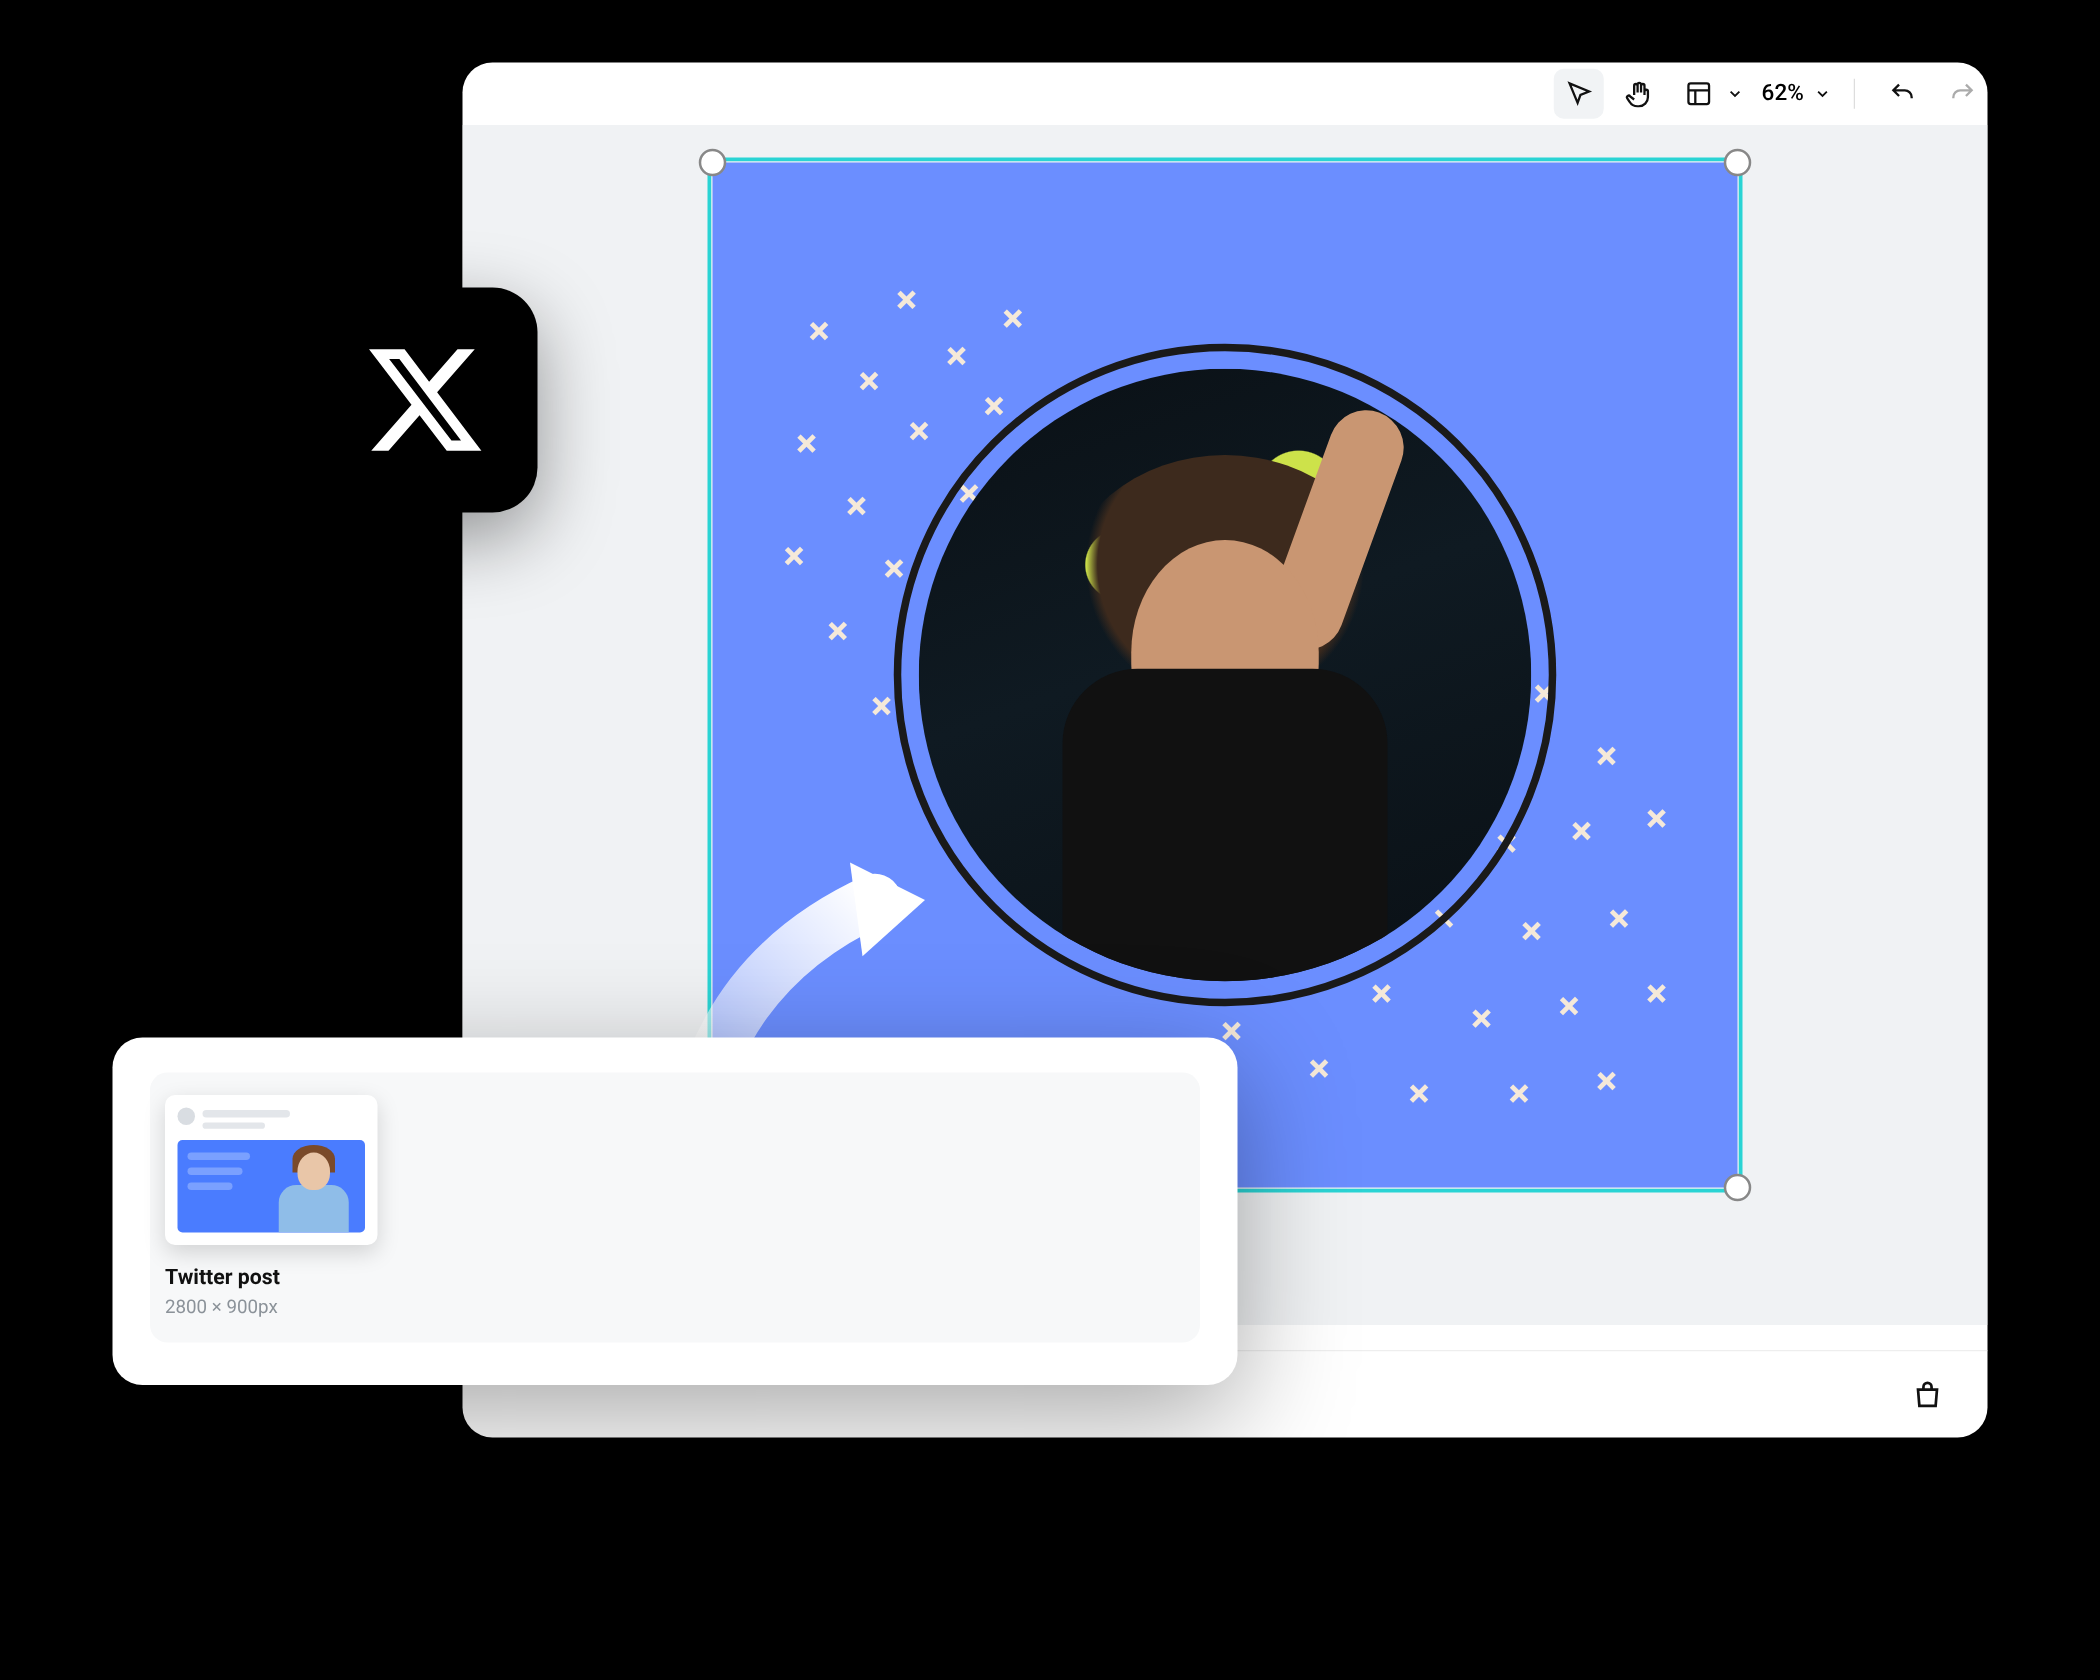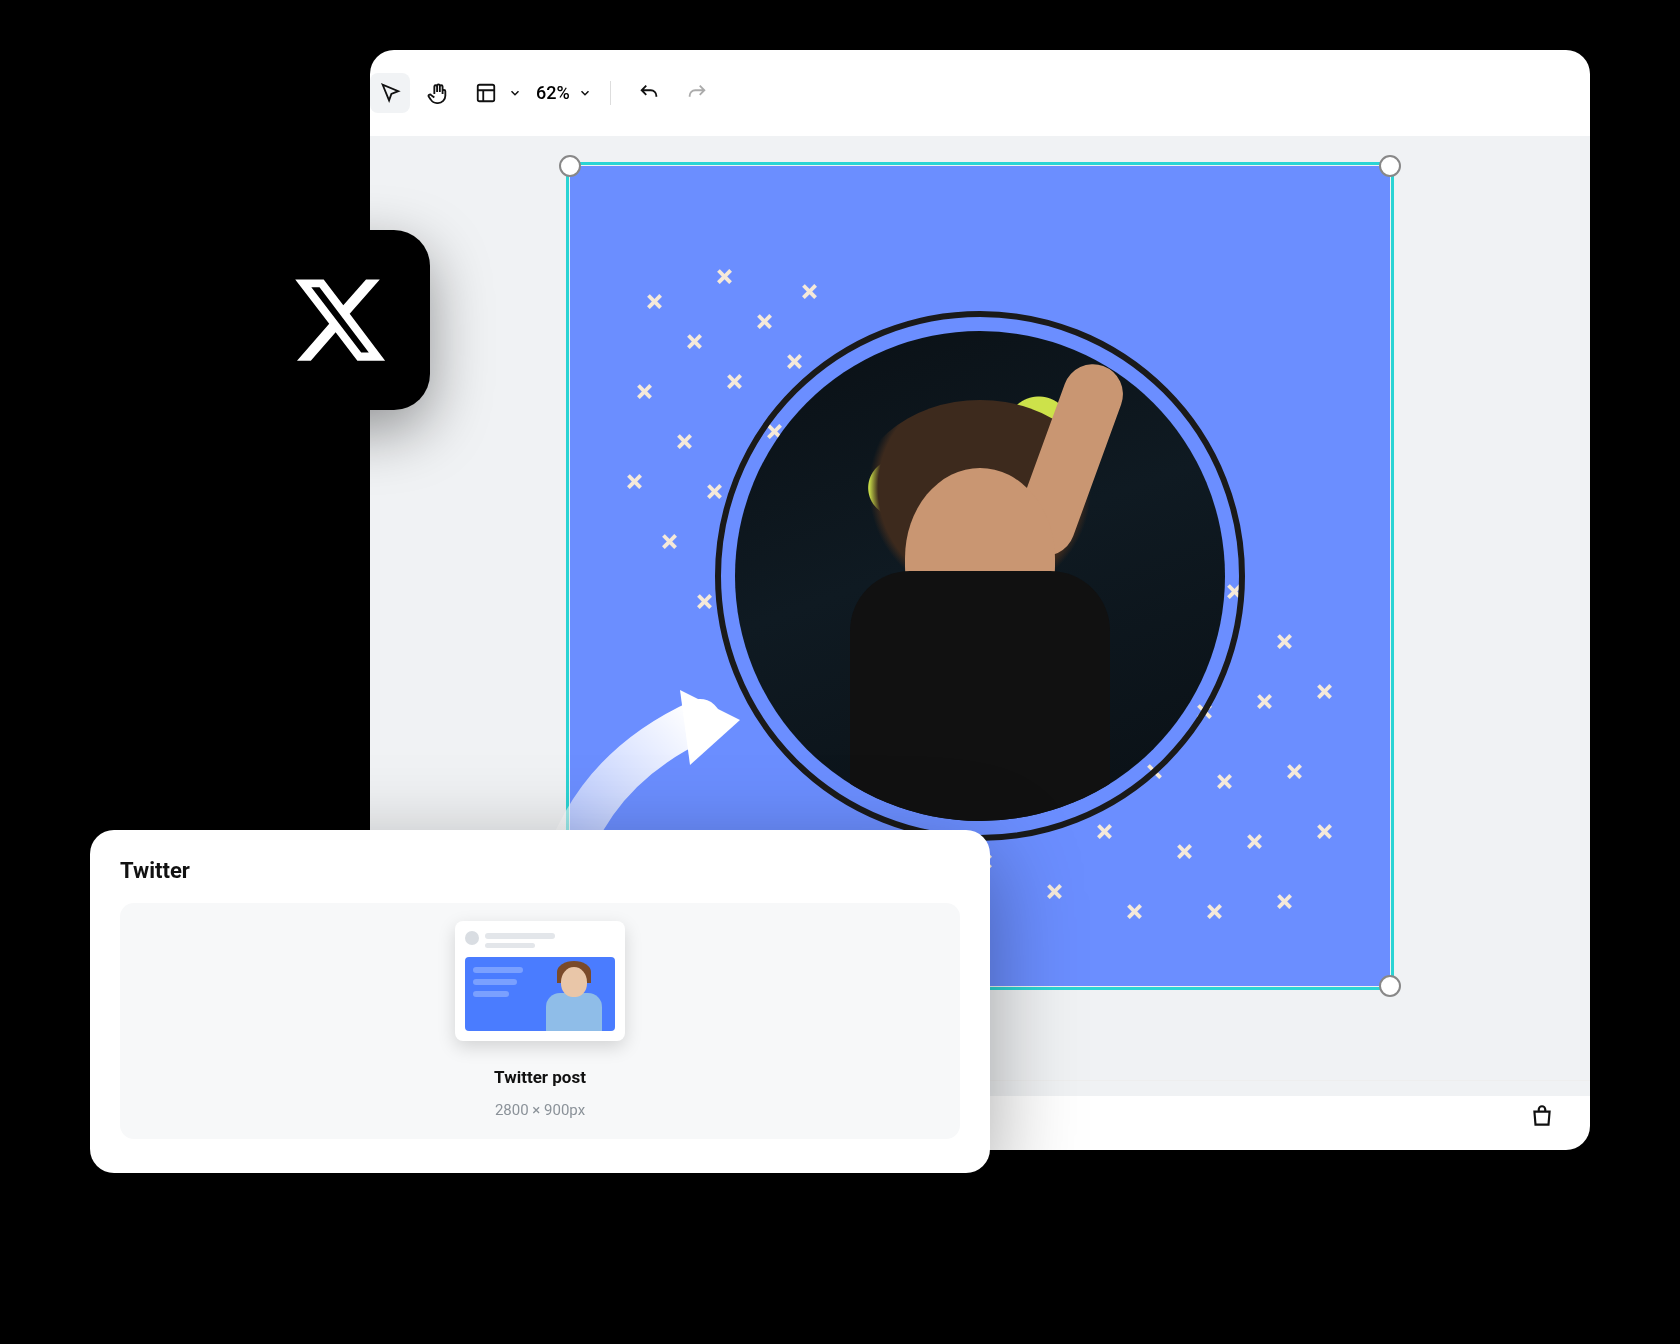--- a/index.html
+++ b/index.html
@@ -20,24 +20,24 @@
     width: 1220px;
     height: 1100px;
     background: #fff;
     border-radius: 24px;
     box-shadow: 0 20px 80px rgba(0,0,0,0.35);
     overflow: hidden;
   }
 
   
   .toolbar {
-    height: 86px;
+    height: 50px;
     display: flex;
     align-items: center;
-    justify-content: flex-start;
+    justify-content: flex-end;
     gap: 8px;
     border-bottom: 1px solid transparent;
   }
   .tool-btn {
     width: 40px; height: 40px;
     display: flex; align-items: center; justify-content: center;
     border-radius: 8px;
     color: #111;
   }
   .tool-btn.active { background: #f1f3f5; }
@@ -201,22 +201,20 @@
     display: flex;
     gap: 24px;
   }
   .template-card {
     flex: 1;
     background: #f7f8f9;
     border-radius: 14px;
     padding: 18px 12px 20px;
     display: flex;
     flex-direction: column;
-    align-items: center;
-    gap: 10px;
   }
   .thumb {
     width: 170px;
     height: 120px;
     background: #fff;
     border-radius: 8px;
     box-shadow: 0 6px 18px rgba(0,0,0,0.15);
     position: relative;
     overflow: hidden;
     margin-bottom: 16px;
@@ -427,21 +425,20 @@
     <linearGradient id="g" x1="0" y1="1" x2="1" y2="0">
       <stop offset="0" stop-color="#fff" stop-opacity="0.4"></stop>
       <stop offset="1" stop-color="#fff" stop-opacity="1"></stop>
     </linearGradient>
   </defs>
   <path d="M30 230 Q 60 120 170 70" stroke="url(#g)" stroke-width="42" fill="none" stroke-linecap="round"></path>
   <path d="M150 40 L210 70 L160 115 Z" fill="#fff"></path>
 </svg>
 
 <div class="template-panel">
-  <div class="panel-title">Twitter</div>
   <div class="template-row">
 
     <div class="template-card">
       <div class="thumb">
         <div class="thumb-header-dot"></div>
         <div class="thumb-header-line"></div>
         <div class="thumb-header-line sub"></div>
         <div class="thumb-body">
           <div class="t-lines"></div>
             <div class="t-lines l2"></div>

